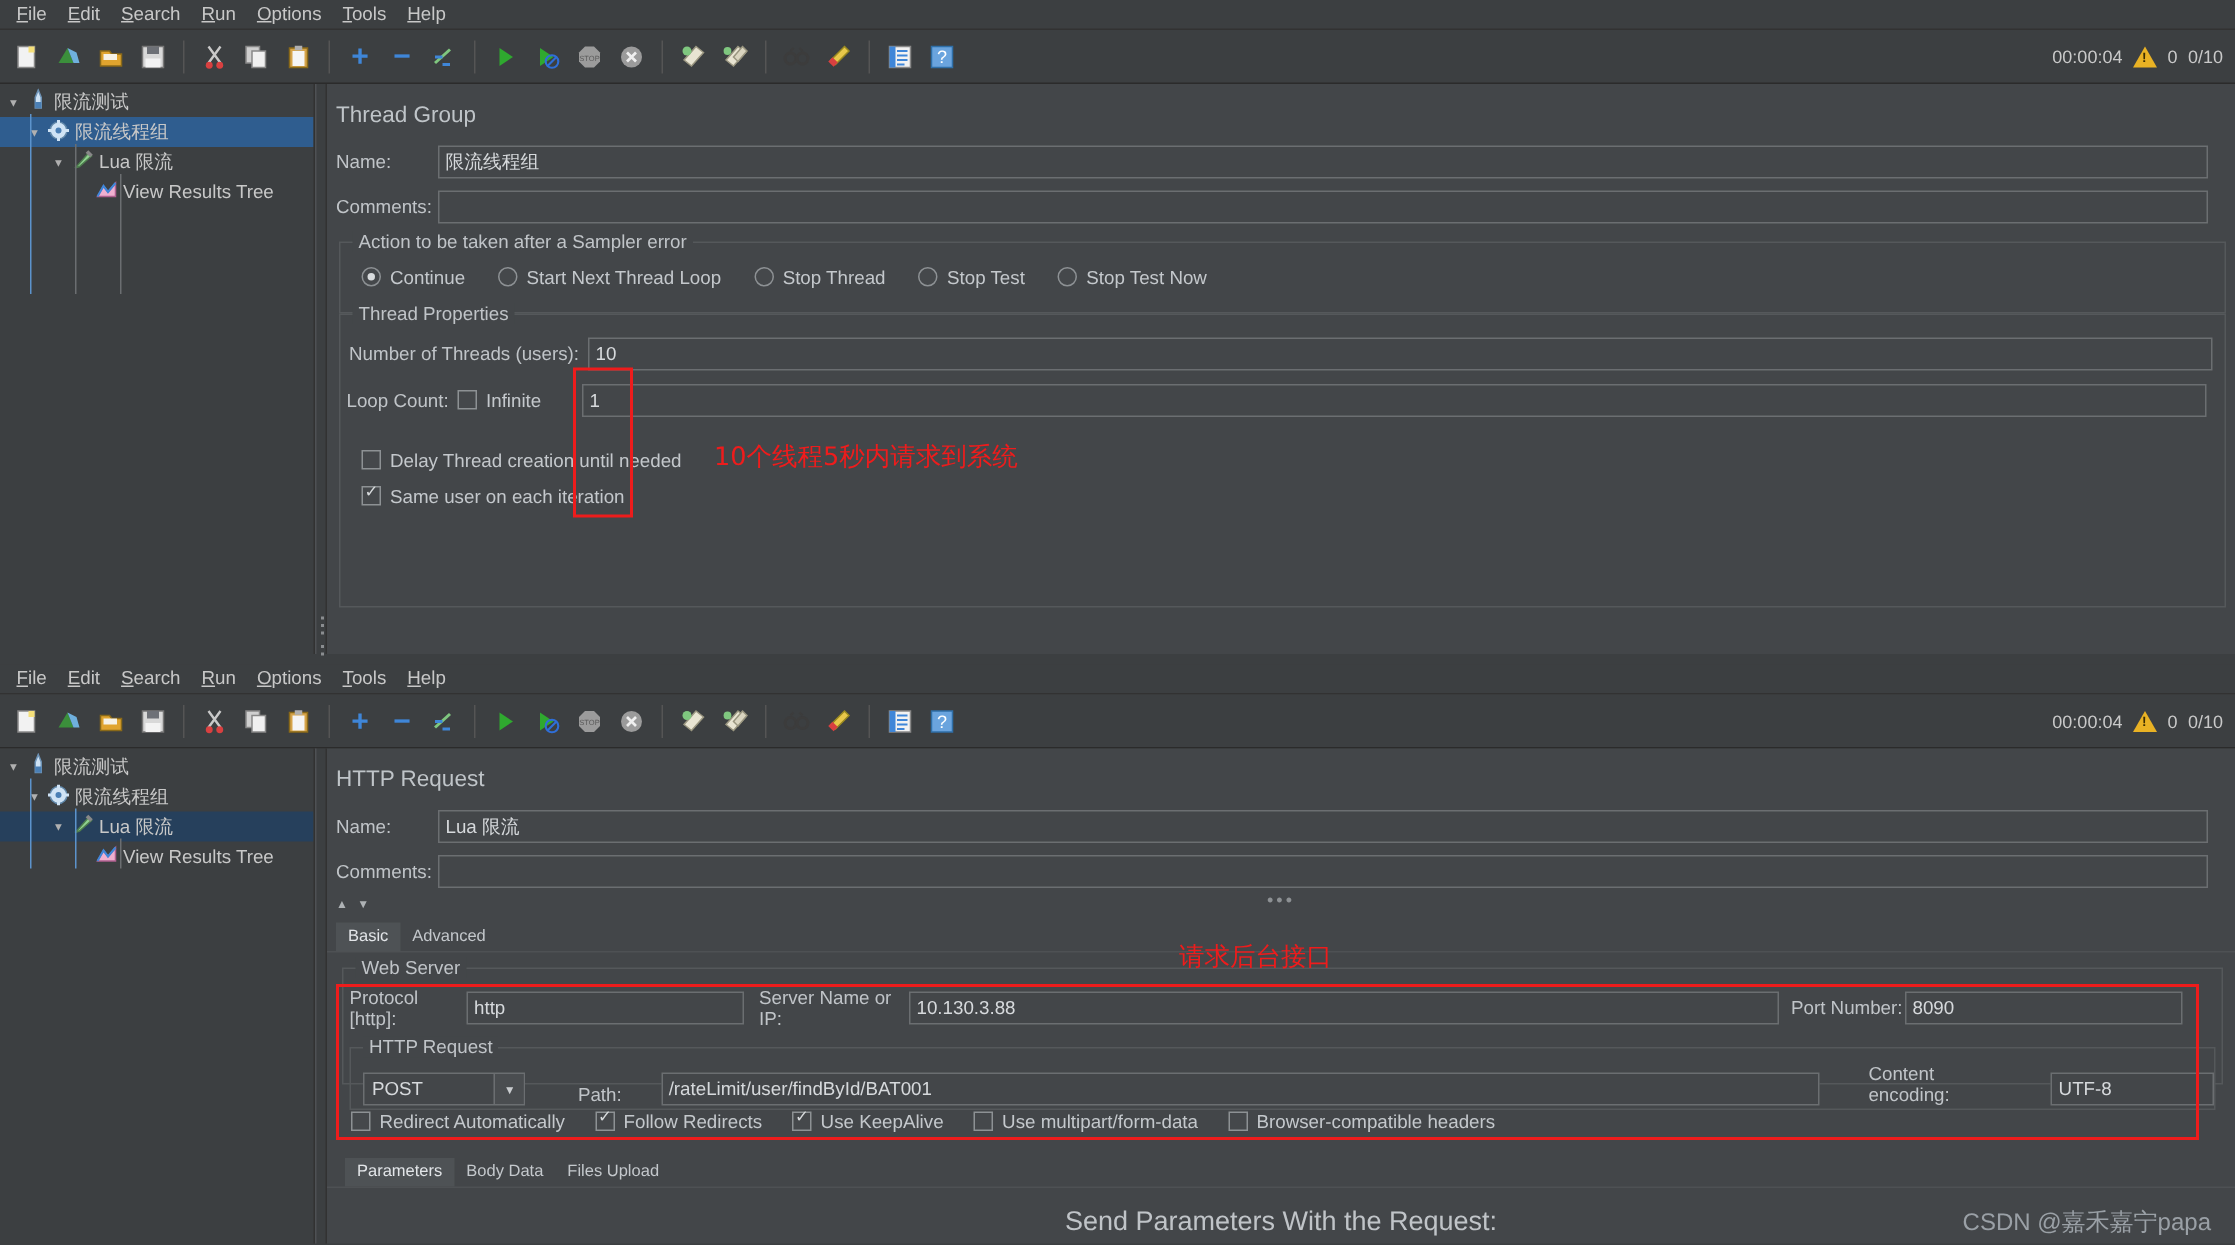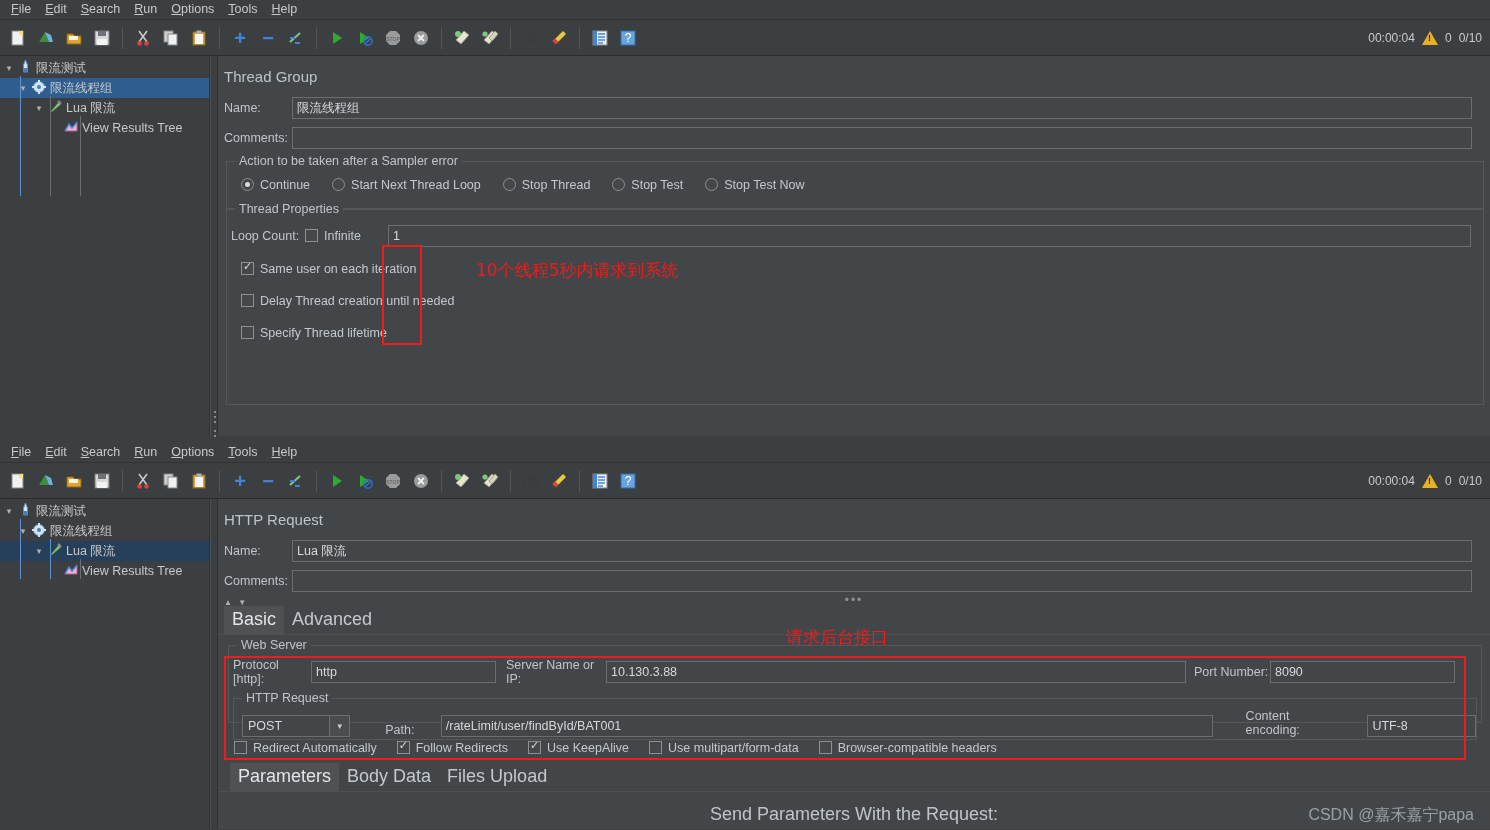--- a/index.html
+++ b/index.html
@@ -152,21 +152,21 @@
   }
 
   .redbox { position: absolute; border: 2px solid #ee1c1c; pointer-events: none; }
   .redtext {
     position: absolute; color: #ee1c1c; font-size: 17px;
     font-family: "DejaVu Sans", sans-serif; white-space: nowrap;
   }
 
   .tabstrip { display: flex; align-items: flex-end; height: 22px; }
   .tab {
-    font-size: 18px; color: #c4c8cc; padding: 3px 8px 4px 8px;
+    font-size: 11px; color: #c4c8cc; padding: 3px 8px 4px 8px;
     cursor: default; white-space: nowrap; margin-top: 36px;
   }
   .tab.active { background: #4e5255; color: #e2e5e8; }
 
   .hsep { height: 1px; background: #4e5154; }
 
   .combo {
     background: #434649; border: 1px solid #6b6e71; height: 22px;
     display: flex; align-items: center; font-size: 12.5px; color: #d6d9dc;
     padding-left: 5px; position: relative;
@@ -439,53 +439,51 @@
                 <span>Stop Test Now</span>
               </span>
           </div>
         </div>
 
         <div class="group" style="height:196px; ">
           <div class="legend">Thread Properties</div>
 
           <div style="padding:14px 0 0 0;">
             <div class="frow" style="height:24px; margin-bottom:7px;">
+              <div class="flabel" style="width:165px; text-align:right; padding-right:6px;">Number of Threads (users):</div>
+              <div class="tfield" style="width:1083px;">10</div>
+            </div>
+            <div class="frow" style="height:24px; margin-bottom:7px;">
               <div class="flabel" style="width:78px; padding-left:4px;">Loop Count:</div>
               <span class="cbox" style="width:83px;">
                   <span class="bx"></span>
                   <span>Infinite</span>
                 </span>
               <div class="tfield" style="width:1083px;">1</div>
             </div>
 
+            <div style="padding-left:14px; padding-top:14px;">
+              <span class="cbox">
+                  <span class="bx"></span>
+                  <span>Delay Thread creation until needed</span>
+                </span>
+            </div>
             <div style="padding-left:14px; padding-top:6px;">
               <span class="cbox on" style="margin-bottom:0;">
                   <span class="bx"></span>
                   <span>Same user on each iteration</span>
                 </span>
             </div>
-            <div style="padding-left:14px; padding-top:14px;">
-              <span class="cbox">
-                  <span class="bx"></span>
-                  <span>Delay Thread creation until needed</span>
-                </span>
-            </div>
-            <div style="padding-left:14px; padding-top:14px;">
-              <span class="cbox">
-                  <span class="bx"></span>
-                  <span>Specify Thread lifetime</span>
-                </span>
-            </div>
           </div>
         </div>
       </div>
     </div>
 
     <div class="redbox" style="left:382px; top:245px; width:40px; height:100px;"></div>
-    <div class="redtext" style="left:476px; top:259px;">10个线程5秒内请求到系统</div>
+    <div class="redtext" style="left:476px; top:293px;">10个线程5秒内请求到系统</div>
   </div>
 
   <div style="position:absolute; left:0; top:436px; width:1490px; height:4px; background:#3c3f41;">
     <div style="position:absolute; left:214px; top:-6px; width:2px;">
       <i style="display:block;width:2px;height:2px;margin-bottom:3px;background:#8a8d90;"></i>
       <i style="display:block;width:2px;height:2px;margin-bottom:3px;background:#8a8d90;"></i>
       <i style="display:block;width:2px;height:2px;background:#8a8d90;"></i>
     </div>
   </div>
   <div class="bluebar" style="position:absolute; left:0; top:440px; width:1490px;"></div>

